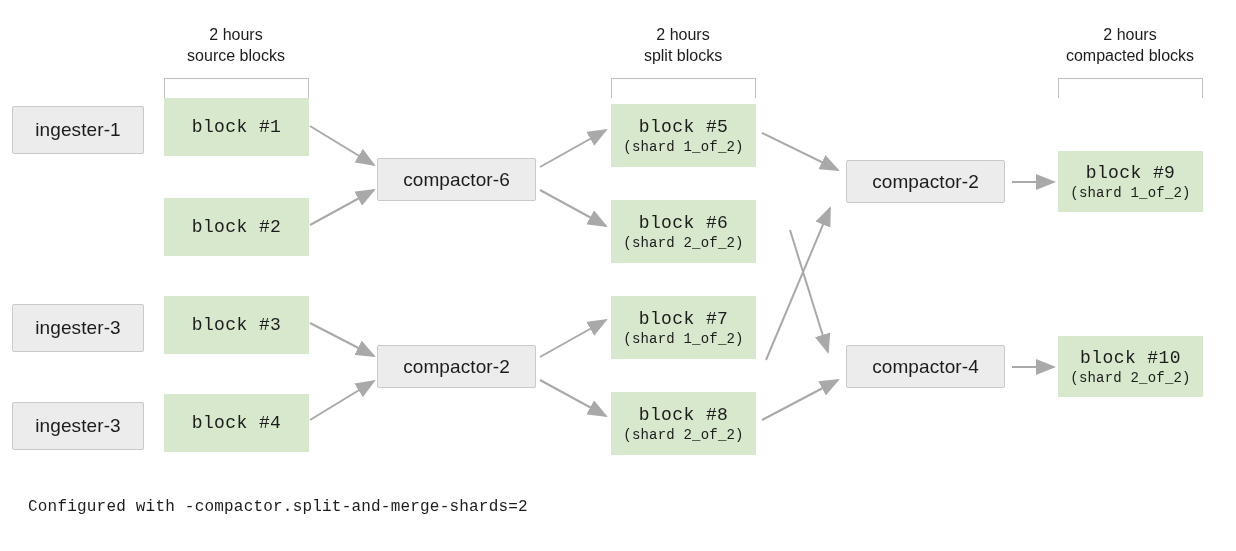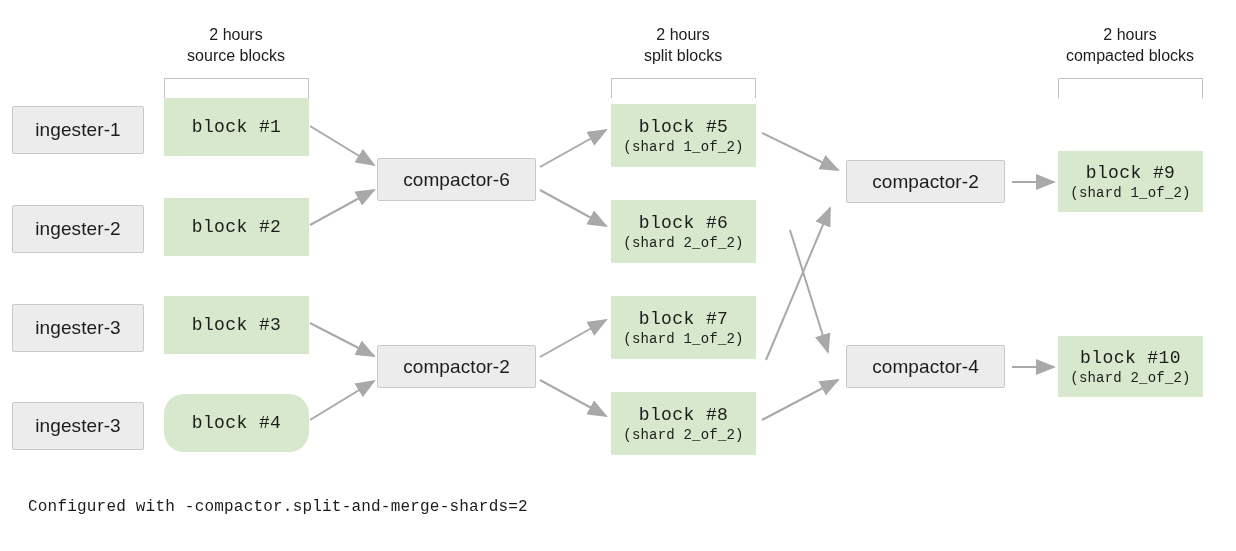--- a/index.html
+++ b/index.html
@@ -142,40 +142,37 @@
 
   <div class="group-label" style="left:1040px; top:24px; width:180px;">
     <div>2 hours</div>
     <div>compacted blocks</div>
   </div>
   <div class="bracket" style="left:1058px; top:78px; width:145px; height:20px;"></div>
 
   <div class="node gray-box" style="left:12px; top:106px; width:132px; height:48px;">
     <span>ingester-1</span>
   </div>
-  <div class="node gray-box" style="left:12px; top:205px; width:132px; height:48px;">
-    <span>ingester-2</span>
-  </div>
   <div class="node gray-box" style="left:12px; top:304px; width:132px; height:48px;">
     <span>ingester-3</span>
   </div>
   <div class="node gray-box" style="left:12px; top:402px; width:132px; height:48px;">
     <span>ingester-3</span>
   </div>
 
   <div class="node green-box" style="left:164px; top:98px; width:145px; height:58px;">
     <span class="bline1">block #1</span>
   </div>
   <div class="node green-box" style="left:164px; top:198px; width:145px; height:58px;">
     <span class="bline1">block #2</span>
   </div>
   <div class="node green-box" style="left:164px; top:296px; width:145px; height:58px;">
     <span class="bline1">block #3</span>
   </div>
-  <div class="node green-box" style="left:164px; top:394px; width:145px; height:58px;border-radius:20px;">
+  <div class="node green-box" style="left:164px; top:394px; width:145px; height:58px;">
     <span class="bline1">block #4</span>
   </div>
 
   <div class="node gray-box" style="left:377px; top:158px; width:159px; height:43px;">
     <span>compactor-6</span>
   </div>
   <div class="node gray-box" style="left:377px; top:345px; width:159px; height:43px;">
     <span>compactor-2</span>
   </div>
 

